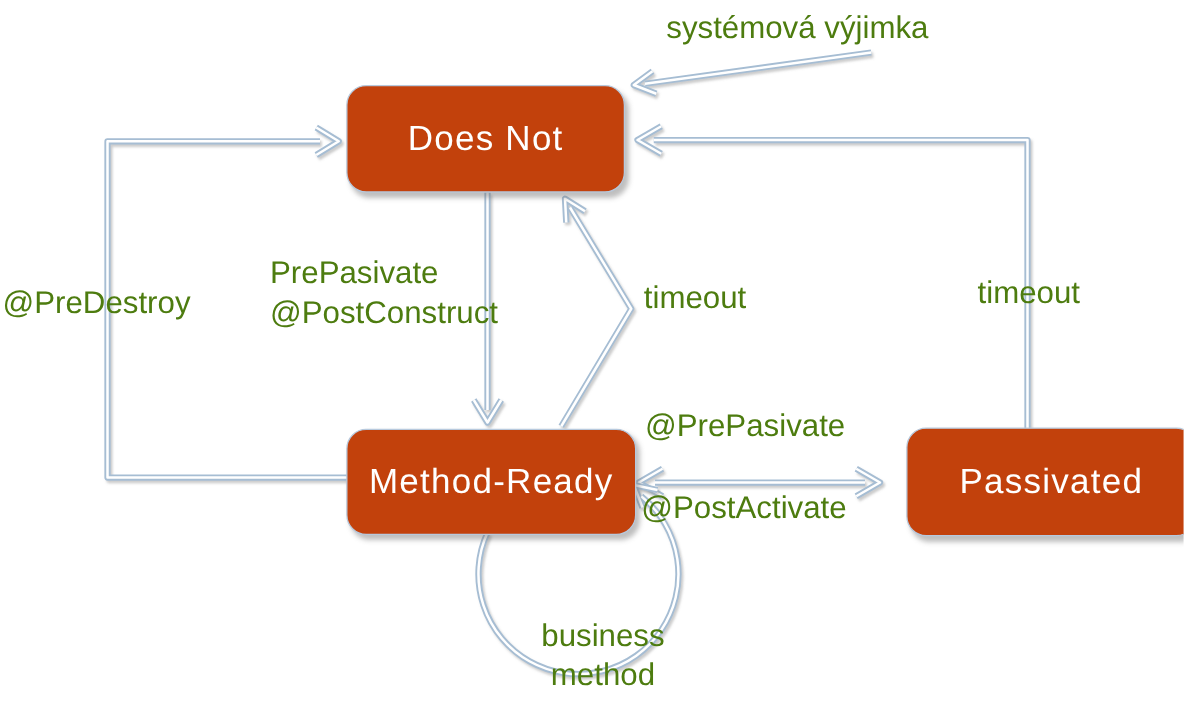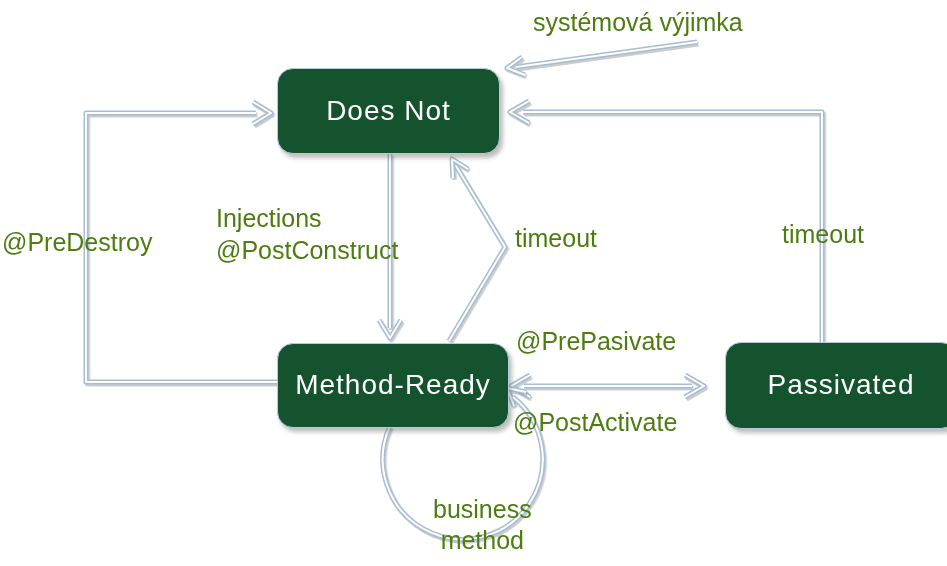--- a/index.html
+++ b/index.html
@@ -5,40 +5,40 @@
 <style>
   html,body { margin:0; padding:0; background:#ffffff; }
   .stage {
     position:relative; width:947px; height:566px; background:#ffffff;
     font-family:"Liberation Sans", sans-serif; overflow:hidden;
   }
   .wires { position:absolute; left:0; top:0; width:947px; height:566px; }
   .c-out { fill:none; stroke:#a6bdd3; stroke-width:5; stroke-linejoin:round; }
   .c-in  { fill:none; stroke:#ffffff; stroke-width:2; stroke-linejoin:round; }
   .state {
-    position:absolute; background:#14532d; border:1px solid #b7c9dd;
+    position:absolute; background:#c2410c; border:1px solid #b7c9dd;
     border-radius:16px; box-shadow:3px 4px 4px rgba(110,110,110,0.45);
     color:#ffffff; display:flex; flex-direction:column; align-items:center;
     justify-content:center; font-size:28px; letter-spacing:1px; line-height:1.22;
     text-align:center;
   }
   .st-dne { left:277px; top:68px;  width:221px; height:84px; }
   .st-mr  { left:277px; top:343px; width:230px; height:83px; }
   .st-pa  { left:705px; top:342px; width:230px; height:85px;margin-left:20px; }
   .lbl {
     position:absolute; color:#4d7c0f; font-size:25px; line-height:32px;
     white-space:nowrap;
   }
   .l-sysex   { left:533px; top:6px; }
   .l-predest { left:2px;   top:226px;text-align:center; }
   .l-constr  { left:216px; top:202px; }
   .l-tleft   { left:515px; top:222px; }
   .l-tright  { left:782px; top:218px; }
   .l-prepas  { left:516px; top:325px; }
-  .l-postact { left:513px; top:390px;margin-top:16px; }
+  .l-postact { left:513px; top:390px; }
   .l-bus     { left:433px; top:494px; line-height:31px;text-align:center; }
 </style>
 </head>
 <body>
 
 <div class="stage">
 
   <svg class="wires" viewBox="0 0 947 566">
     <defs>
       <filter id="soft" filterUnits="userSpaceOnUse" x="0" y="0" width="947" height="566">
@@ -123,21 +123,21 @@
 
   <div class="state st-pa">
     <span>Passivated</span>
   </div>
 
   <div class="lbl l-sysex">systémová výjimka</div>
 
   <div class="lbl l-predest">@PreDestroy</div>
 
   <div class="lbl l-constr">
-    <div>Injections</div>
+    <div>PrePasivate</div>
     <div>@PostConstruct</div>
   </div>
 
   <div class="lbl l-tleft">timeout</div>
 
   <div class="lbl l-tright">timeout</div>
 
   <div class="lbl l-prepas">@PrePasivate</div>
 
   <div class="lbl l-postact">@PostActivate</div>

